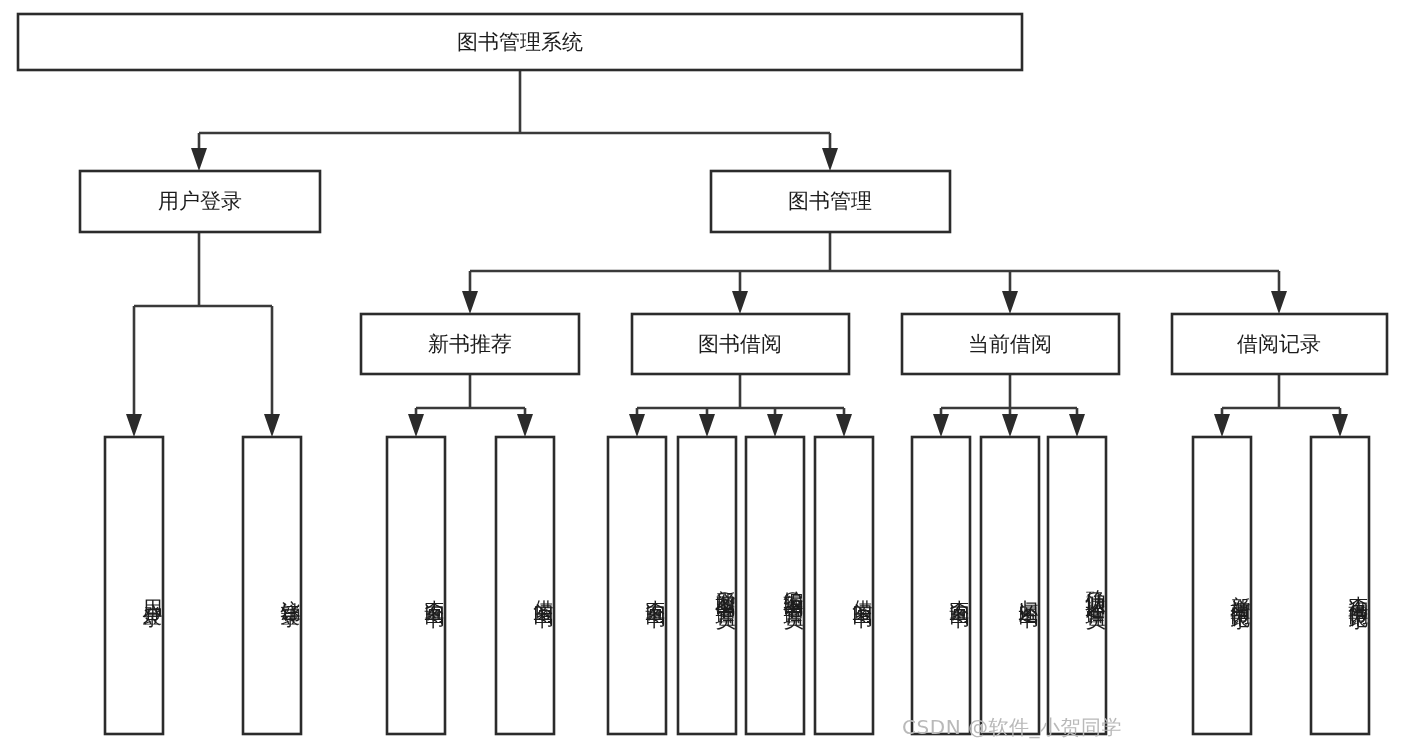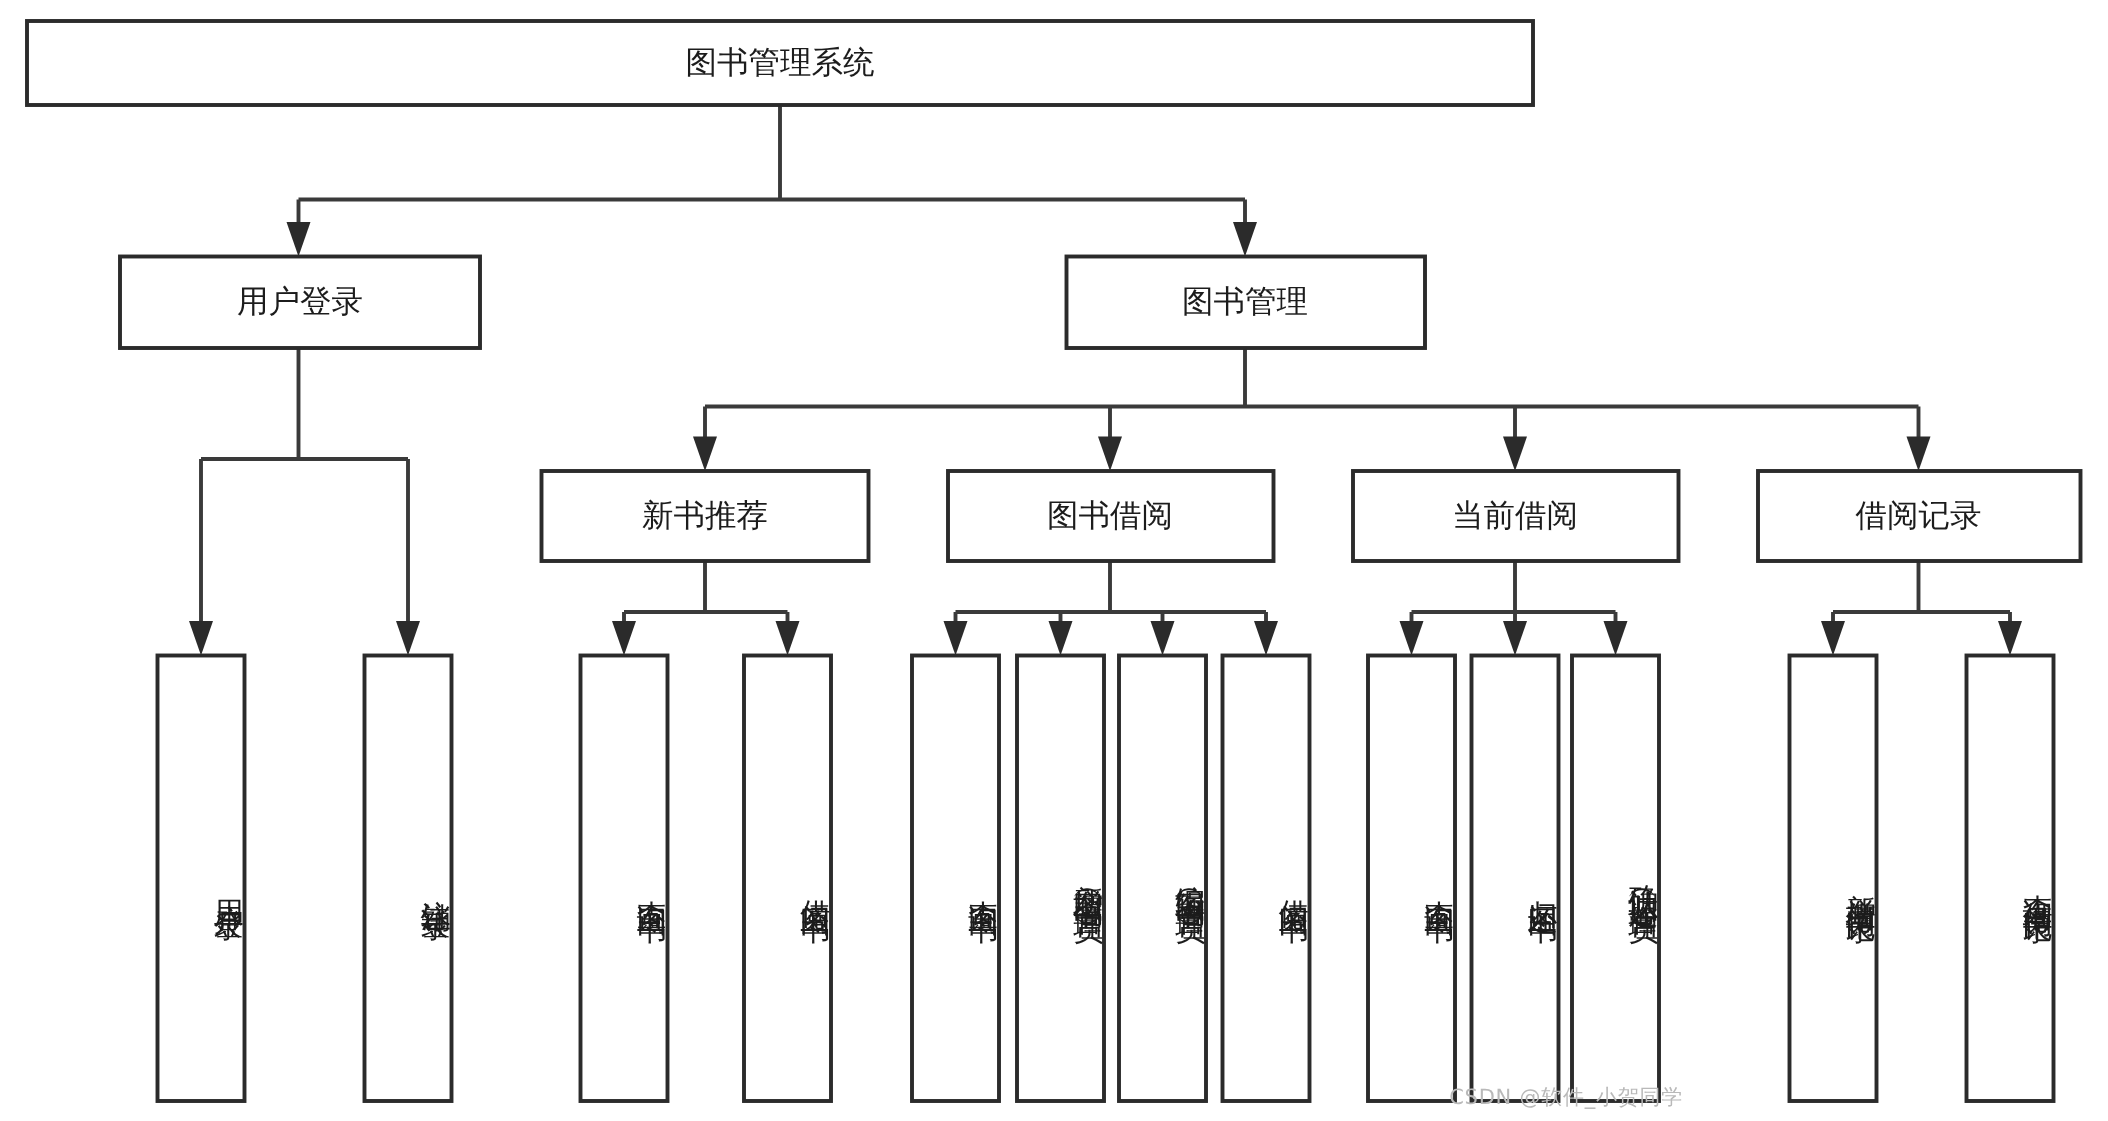--- a/index.html
+++ b/index.html
@@ -46,21 +46,21 @@
     fill: #1c1c1c;
     font-size: 21px;
     text-anchor: middle;
     dominant-baseline: middle;
   }
   .watermark {
     position: absolute;
     right: 16px;
     bottom: 6px;
     font-family: "DejaVu Sans", "Liberation Sans", sans-serif;
-    font-size: 14px;
+    font-size: 20px;
     color: #b9b9b9;
     letter-spacing: 0.5px;
     white-space: nowrap;
     pointer-events: none;
   }
   .vlabel-wrap {
     position: absolute;
     display: flex;
     align-items: flex-start;
     justify-content: center;

